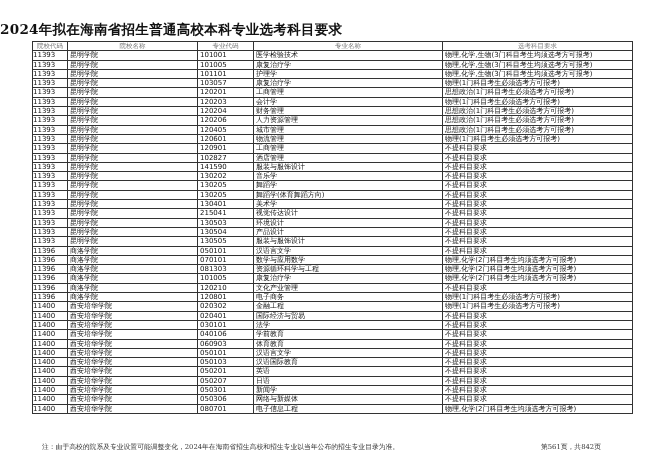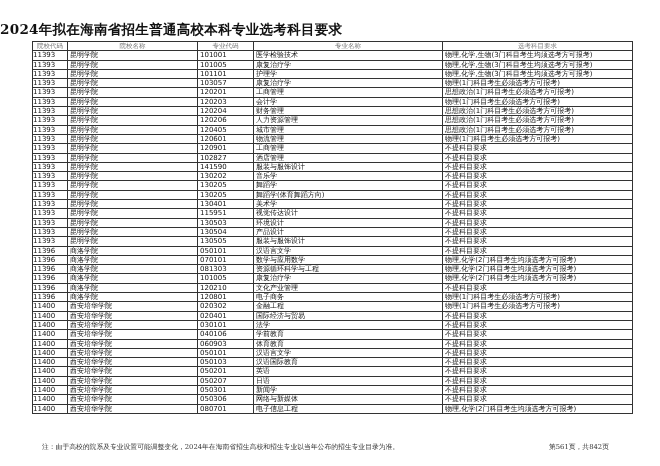--- a/index.html
+++ b/index.html
@@ -4,21 +4,21 @@
 <style>
   html, body { margin:0; padding:0; background:#ffffff; }
   body { width:660px; height:466px; position:relative; overflow:hidden; font-family:"DejaVu Sans","Liberation Sans",sans-serif; color:#111; }
   .title { position:absolute; left:0; top:21px; width:620px; text-align:left; font-family:"DejaVu Serif","Liberation Serif",serif; font-size:13.5px; font-weight:bold; letter-spacing:0.3px; color:#111; }
   table.grid { position:absolute; left:32px; top:41px; width:600px; border-collapse:collapse; table-layout:fixed; border:1.2px solid #222; }
   table.grid th, table.grid td { border:0.8px solid #333; padding:0 0 0 2px; height:8.3px; line-height:8.3px; font-size:7px; white-space:nowrap; overflow:hidden; }
   table.grid th { font-family:"DejaVu Serif","Liberation Serif",serif; font-weight:normal; color:#777; font-size:6.5px; padding:0; }
   table.grid td.code { text-align:left; padding:0; }
   col.c1 { width:35px; } col.c2 { width:130px; } col.c3 { width:56px; } col.c4 { width:189px; } col.c5 { width:190px; }
   .footer-note { position:absolute; left:42px; top:442px; font-family:"DejaVu Serif","Liberation Serif",serif; font-size:6.8px; color:#333; }
-  .footer-page { position:absolute; left:541px; top:442px; font-family:"DejaVu Serif","Liberation Serif",serif; font-size:6.8px; color:#333;margin-left:8px; }
+  .footer-page { position:absolute; left:541px; top:442px; font-family:"DejaVu Serif","Liberation Serif",serif; font-size:6.8px; color:#333; }
 </style>
 </head>
 <body>
 
 <div class="title">2024年拟在海南省招生普通高校本科专业选考科目要求</div>
 
 <table class="grid">
   <colgroup>
       <col class="c1">
       <col class="c2">
@@ -151,21 +151,21 @@
       <tr>
         <td class="code">11393</td>
         <td>昆明学院</td>
         <td>130401</td>
         <td>美术学</td>
         <td>不提科目要求</td>
       </tr>
       <tr>
         <td class="code">11393</td>
         <td>昆明学院</td>
-        <td>115951</td>
+        <td>215041</td>
         <td>视觉传达设计</td>
         <td>不提科目要求</td>
       </tr>
       <tr>
         <td class="code">11393</td>
         <td>昆明学院</td>
         <td>130503</td>
         <td>环境设计</td>
         <td>不提科目要求</td>
       </tr>

